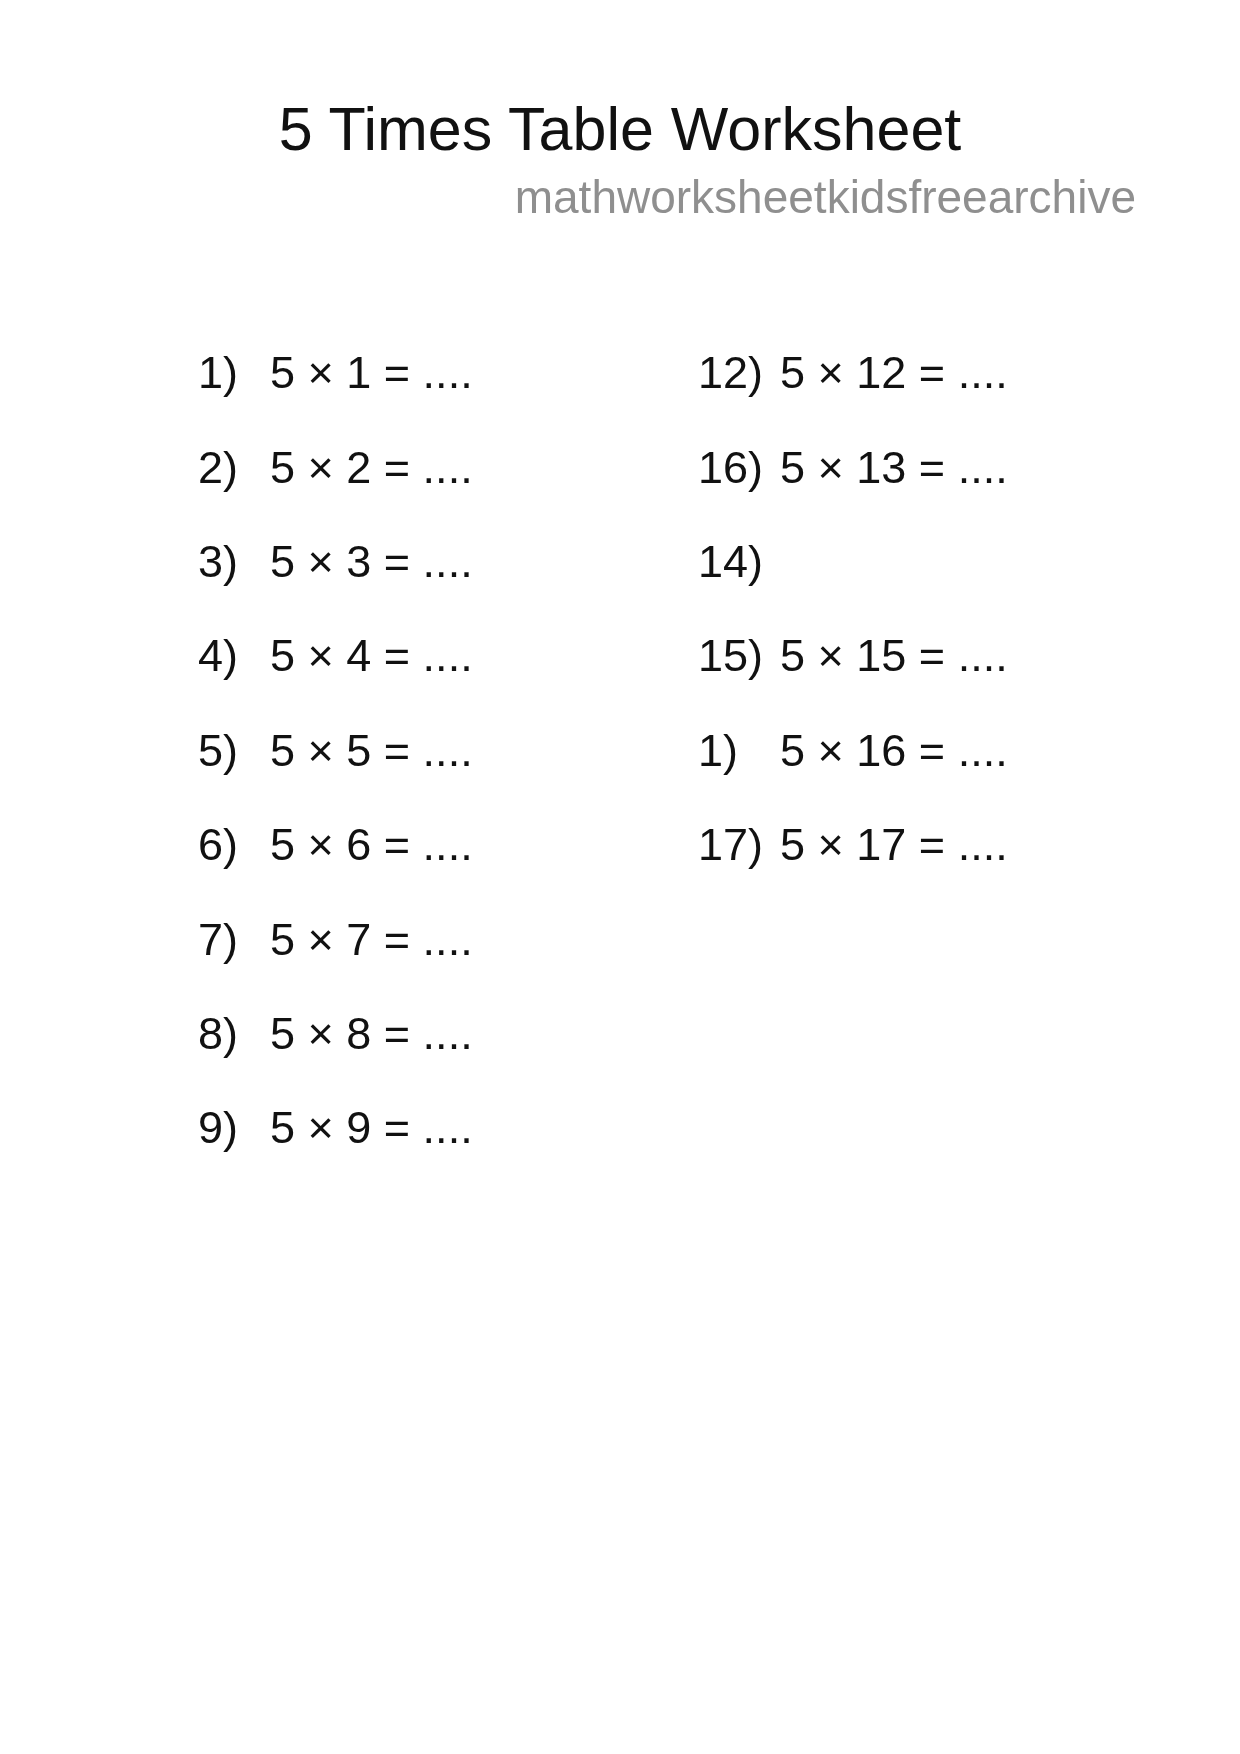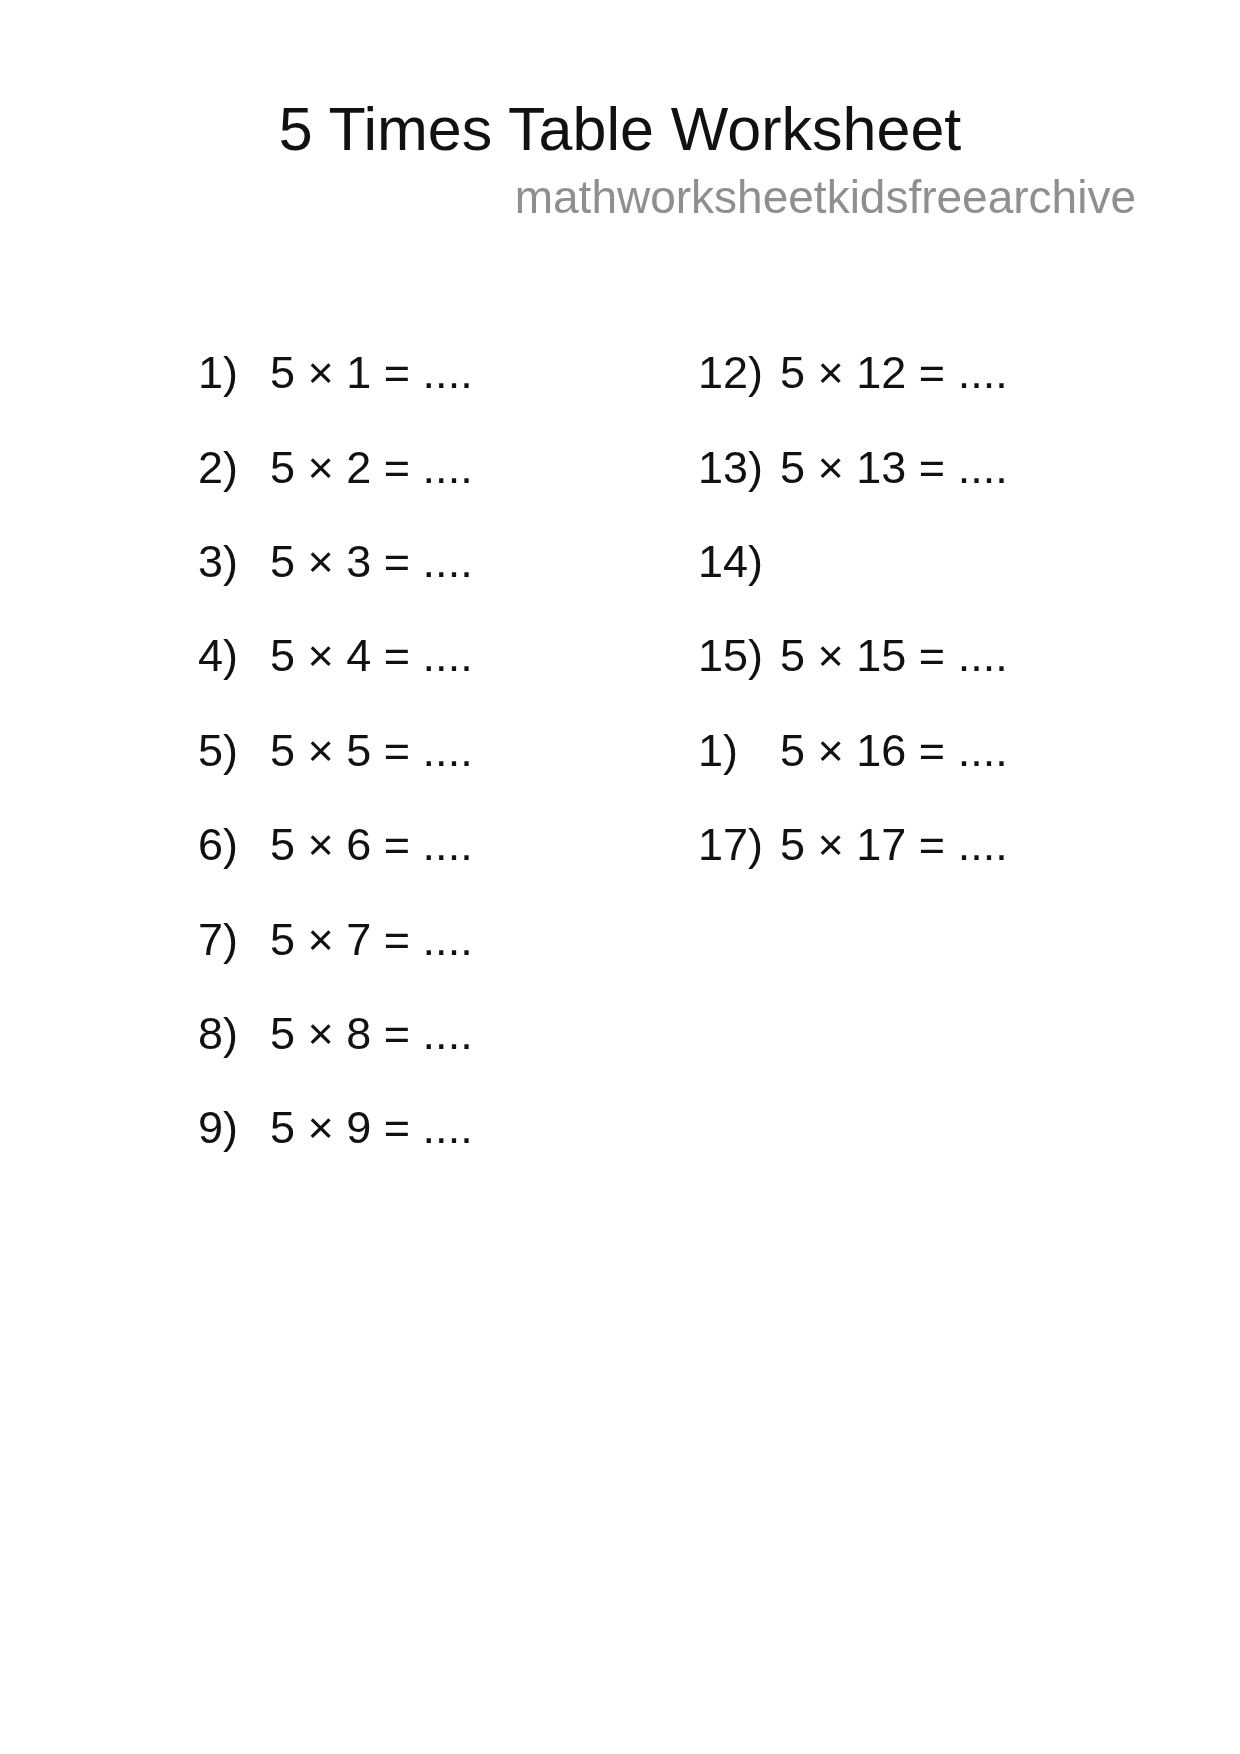--- a/index.html
+++ b/index.html
@@ -81,21 +81,21 @@
       <div class="row"><span class="num">4)</span><span class="expr">5 × 4 = ....</span></div>
       <div class="row"><span class="num">5)</span><span class="expr">5 × 5 = ....</span></div>
       <div class="row"><span class="num">6)</span><span class="expr">5 × 6 = ....</span></div>
       <div class="row"><span class="num">7)</span><span class="expr">5 × 7 = ....</span></div>
       <div class="row"><span class="num">8)</span><span class="expr">5 × 8 = ....</span></div>
       <div class="row"><span class="num">9)</span><span class="expr">5 × 9 = ....</span></div>
     </div>
 
     <div class="col col-right">
       <div class="row"><span class="num">12)</span><span class="expr">5 × 12 = ....</span></div>
-      <div class="row"><span class="num">13)</span><span class="expr">5 × 13 = ....</span></div>
+      <div class="row"><span class="num">16)</span><span class="expr">5 × 13 = ....</span></div>
       <div class="row"><span class="num">14)</span></div>
       <div class="row"><span class="num">15)</span><span class="expr">5 × 15 = ....</span></div>
       <div class="row"><span class="num">1)</span><span class="expr">5 × 16 = ....</span></div>
       <div class="row"><span class="num">17)</span><span class="expr">5 × 17 = ....</span></div>
     </div>
 
   </div>
 </div>
 
 </body></html>

